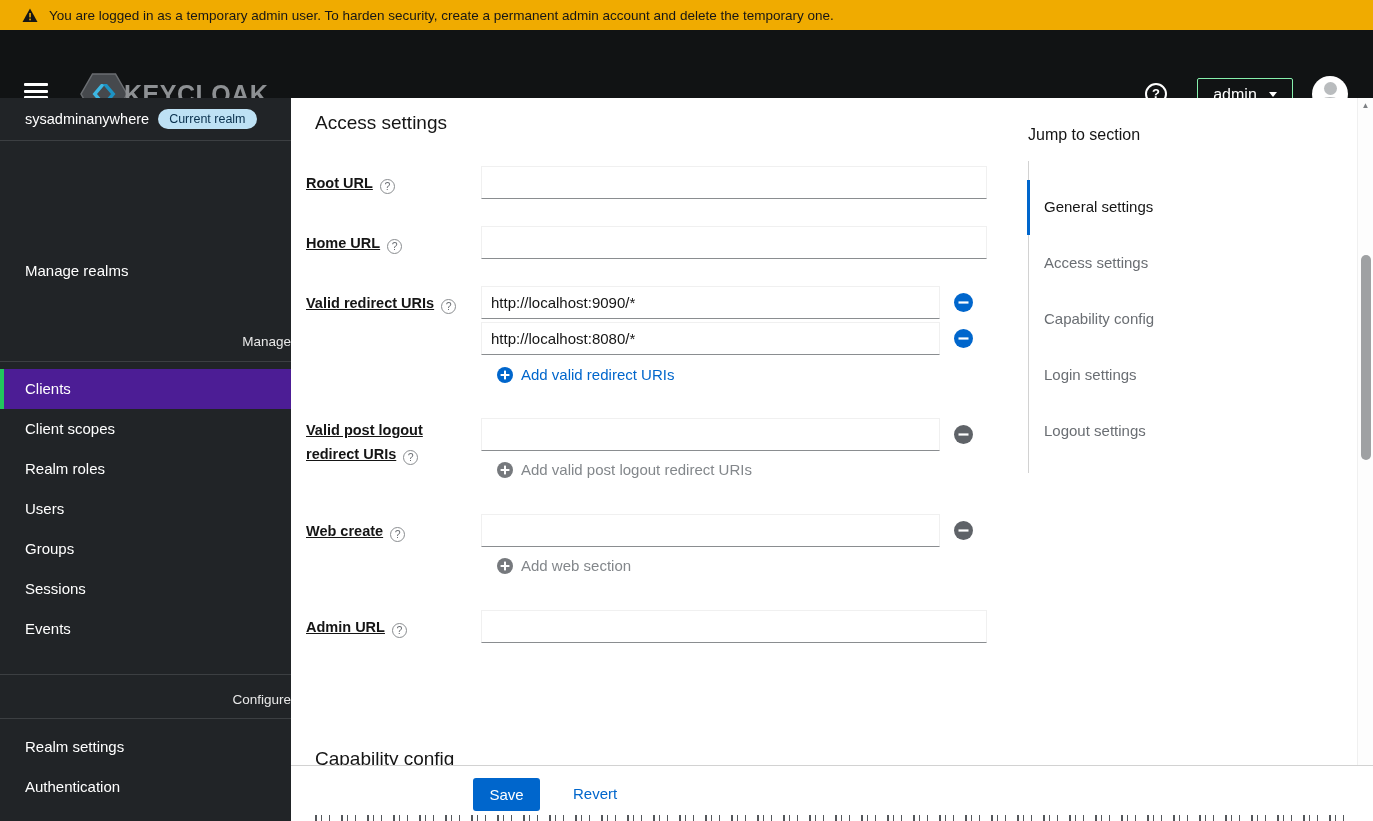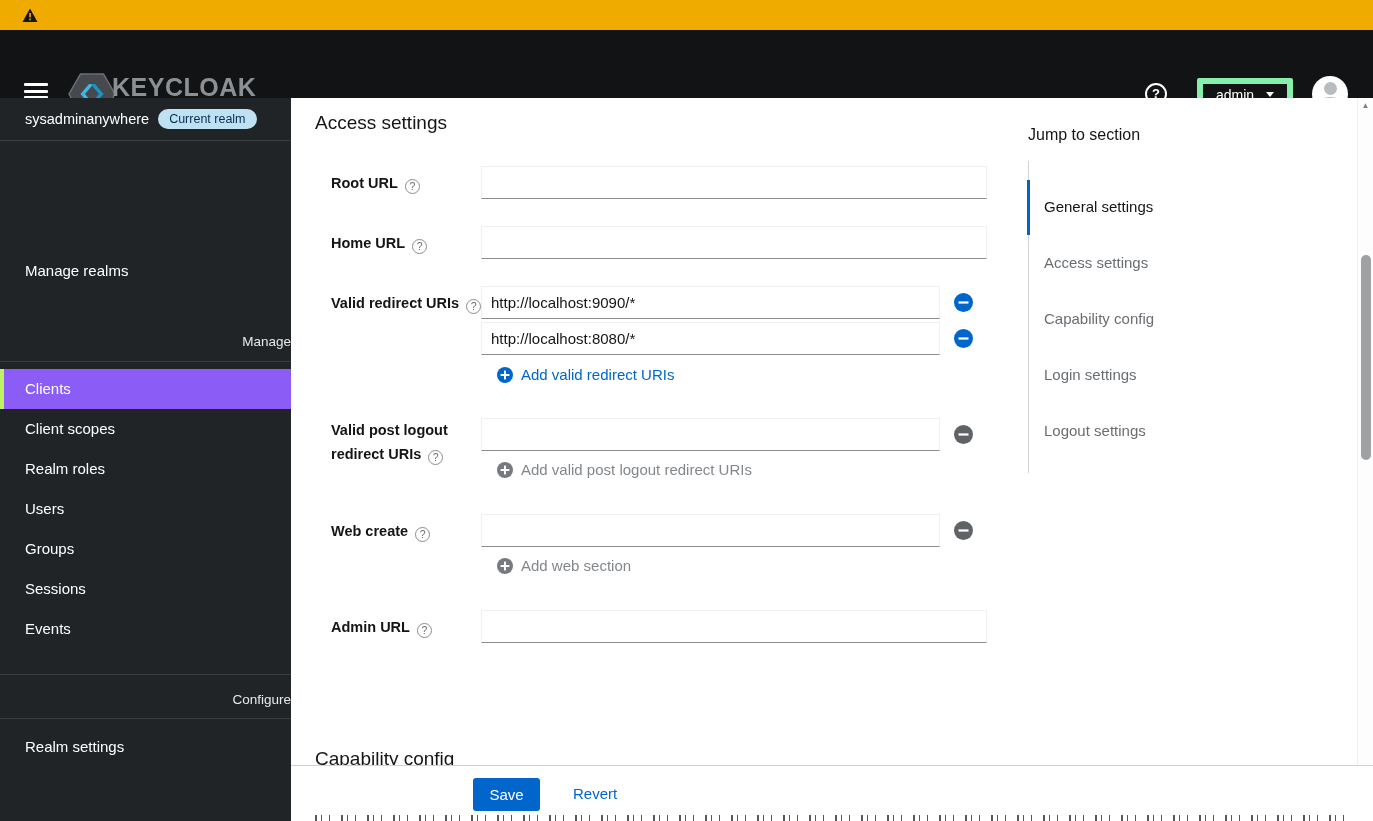--- a/index.html
+++ b/index.html
@@ -15,51 +15,51 @@
     left:0; top:0; width:1373px; height:30px; background:#f0ab00;
     display:flex; align-items:center; padding-left:22px; gap:11px;
     font-size:13.5px; color:#161616;
   }
   .warn-svg { display:block; }
 
   
   .masthead { left:0; top:30px; width:1373px; height:68px; background:#111314; }
   .hamburger { position:absolute; left:24px; top:53px; width:24px; height:16px; cursor:pointer; }
   .hamburger span { display:block; height:3px; background:#fff; margin-bottom:3.5px; border-radius:1px; }
-  .brand { position:absolute; left:68px; top:43px; display:flex; align-items:flex-start; }
+  .brand { position:absolute; left:80px; top:43px; display:flex; align-items:center; }
   .brand-text { font-size:25px; font-weight:bold; color:#8d9093; letter-spacing:.5px; margin-left:-4px; }
   .hdr-help {
     position:absolute; left:1145px; top:53px; width:22px; height:22px; border:2px solid #fff;
     border-radius:50%; color:#fff; font-size:13px; font-weight:bold; text-align:center; line-height:18px; cursor:pointer;
   }
   .user-menu {
-    position:absolute; left:1197px; top:48px; width:96px; height:33px; border:6px solid #86efac;
+    position:absolute; left:1197px; top:48px; width:96px; height:33px; border:1px solid #86efac;
     border-radius:2px; display:flex; align-items:center; justify-content:center; gap:12px;
-    color:#fff; font-size:14px; cursor:pointer;
+    color:#fff; font-size:16px; cursor:pointer;
   }
   .caret-down { width:0; height:0; border-left:4.5px solid transparent; border-right:4.5px solid transparent; border-top:5px solid #fff; }
   .avatar { position:absolute; left:1312px; top:46px; width:36px; height:36px; border-radius:50%; background:#fff; overflow:hidden; cursor:pointer; }
   .avatar .head { position:absolute; left:11.5px; top:6px; width:13px; height:13px; border-radius:50%; background:#b9bcbe; }
   .avatar .torso { position:absolute; left:6px; top:21px; width:24px; height:16px; border-radius:50% 50% 0 0; background:#b9bcbe; }
 
   
   .sidebar { left:0; top:98px; width:291px; height:723px; background:#212427; }
   .realm-row { position:absolute; left:0; top:0; width:291px; height:42px; display:flex; align-items:center; padding-left:25px; gap:9px; }
   .realm-name { color:#fff; font-size:14.5px; }
   .realm-badge { background:#bee1f4; color:#09304d; font-size:12.5px; padding:3px 11px; border-radius:12px; }
   .side-div { position:absolute; left:0; width:291px; height:1px; background:#3c3f42; }
   .nav-item { position:absolute; left:0; width:291px; height:40px; line-height:40px; padding-left:25px;
               color:#fff; font-size:15px; cursor:pointer; }
-  .nav-item.selected { background:#8b5cf6; border-left:4px solid #bef264; padding-left:21px; }
+  .nav-item.selected { background:#4c1d95; border-left:4px solid #22c55e; padding-left:21px; }
   .nav-group-label { position:absolute; left:0; width:291px; height:30px; line-height:30px; padding-left:25px; color:#e8e8e8; font-size:13.5px;text-align:right; }
 
   
   .main-bg { left:291px; top:98px; width:1066px; height:723px; background:#fff; }
   .page-h2 { position:absolute; left:315px; top:112px; font-size:19px; font-weight:500; color:#151515; }
-  .f-label { position:absolute; left:331px; width:165px; font-size:14.5px; font-weight:600; color:#151515; line-height:24px; }
+  .f-label { position:absolute; left:306px; width:165px; font-size:14.5px; font-weight:600; color:#151515; line-height:24px;text-decoration:underline; }
   .help-icon { display:inline-block; width:15px; height:15px; border:1px solid #8a8d90; border-radius:50%;
                color:#6a6e73; font-size:10.5px; font-weight:normal; text-align:center; line-height:13px;
                vertical-align:-2px; margin-left:7px; cursor:pointer; }
   .pf-input { position:absolute; height:33px; background:#fff; border:1px solid #f0f0f0; border-bottom:1px solid #8a8d90;
               padding:0 9px; font-size:15px; color:#151515; font-family:"Liberation Sans", sans-serif; }
   .w-full { left:481px; width:506px; }
   .w-list { left:481px; width:459px; }
   .row-btn { position:absolute; left:954px; width:19px; height:19px; background:none; border:none; padding:0; cursor:pointer; }
   .add-link { position:absolute; left:497px; display:flex; align-items:center; gap:8px; font-size:15px; cursor:pointer; background:none; border:none; padding:0; font-family:"Liberation Sans", sans-serif;justify-content:flex-end; }
   .add-link.blue { color:#0066cc; }
@@ -89,20 +89,21 @@
 </style>
 </head>
 <body>
 
 <div class="abs banner">
   <svg class="warn-svg" width="16" height="15" viewBox="0 0 16 15">
     <path d="M8 0.5 L15.5 14 H0.5 Z" fill="#161616"></path>
     <rect x="7.25" y="5" width="1.6" height="4.4" fill="#f0ab00"></rect>
     <rect x="7.25" y="10.6" width="1.6" height="1.7" fill="#f0ab00"></rect>
   </svg>
+  <span>You are logged in as a temporary admin user. To harden security, create a permanent admin account and delete the temporary one.</span>
 </div>
 
 <div class="abs masthead">
   <div class="hamburger">
       <span></span>
       <span></span>
       <span></span>
     </div>
   <div class="brand">
     <svg width="48" height="42" viewBox="0 0 48 42">
@@ -141,20 +142,21 @@
   <div class="nav-item" style="top:391px">Users</div>
   <div class="nav-item" style="top:431px">Groups</div>
   <div class="nav-item" style="top:471px">Sessions</div>
   <div class="nav-item" style="top:511px">Events</div>
 
   <div class="side-div" style="top:576px"></div>
   <div class="nav-group-label" style="top:587px">Configure</div>
   <div class="side-div" style="top:620px"></div>
 
   <div class="nav-item" style="top:629px">Realm settings</div>
+  <div class="nav-item" style="top:669px">Authentication</div>
   <div class="nav-item" style="top:709px">Identity providers</div>
 
 </div>
 
 <div class="abs main-bg"></div>
 
 <h2 class="page-h2">Access settings</h2>
 
 <div class="f-label" style="top:171px">
   <span>Root URL</span><span class="help-icon">?</span>

